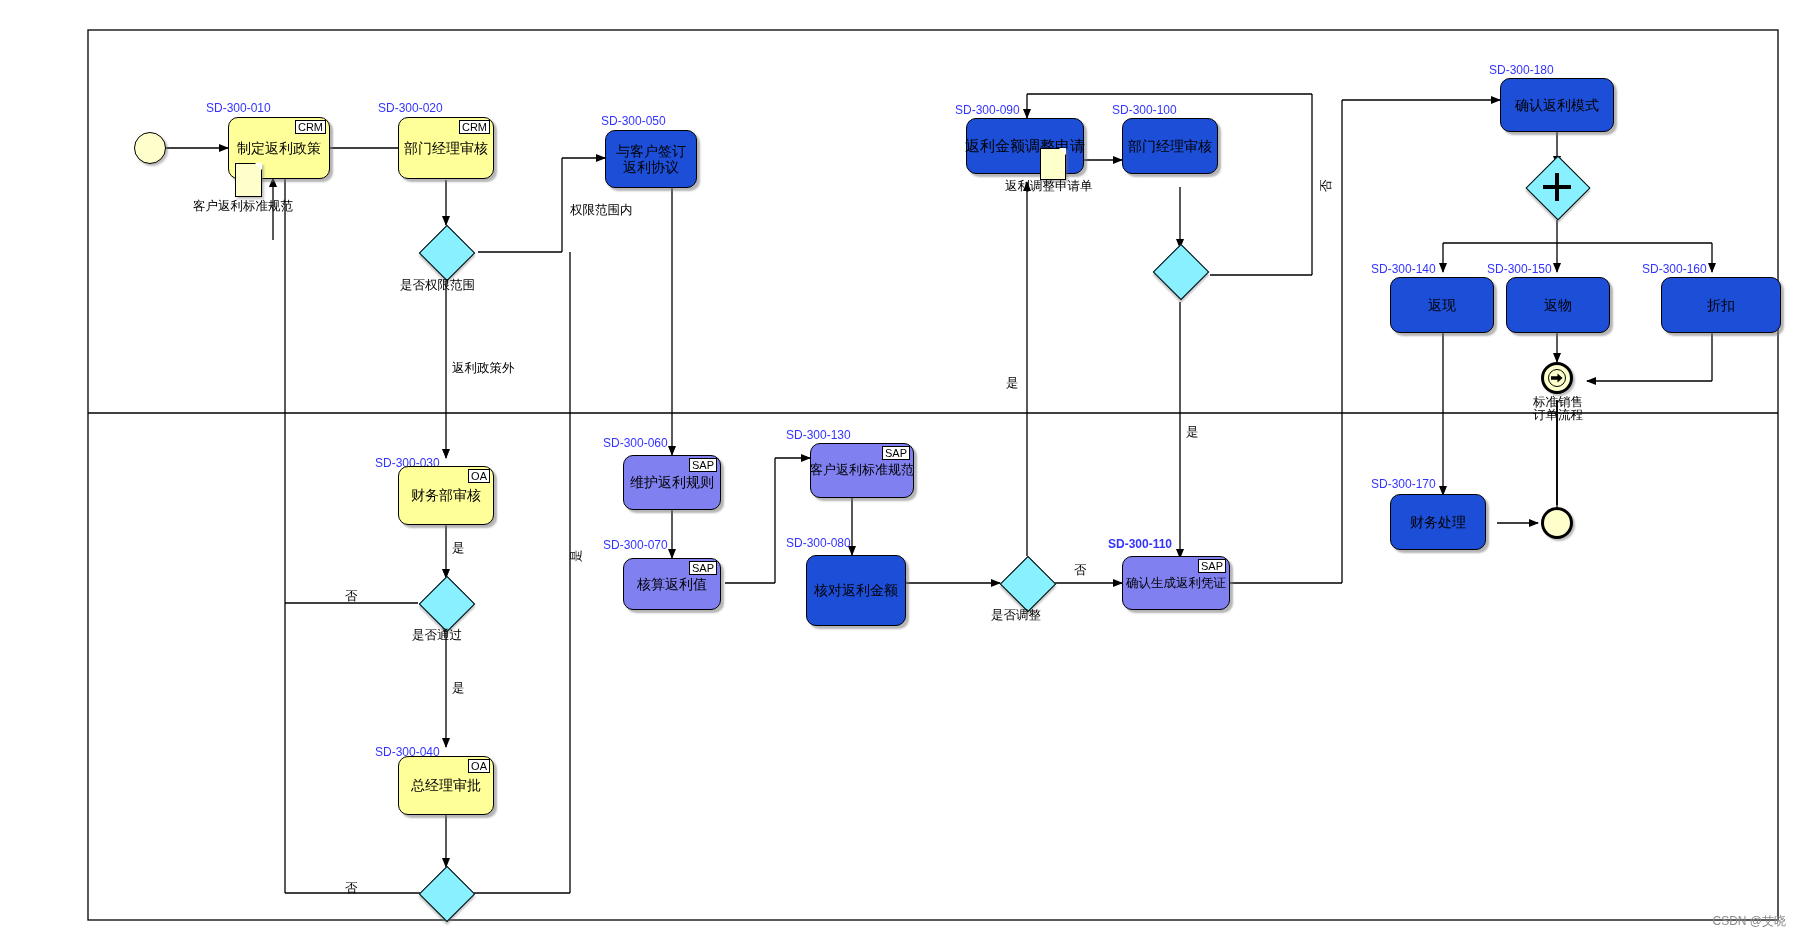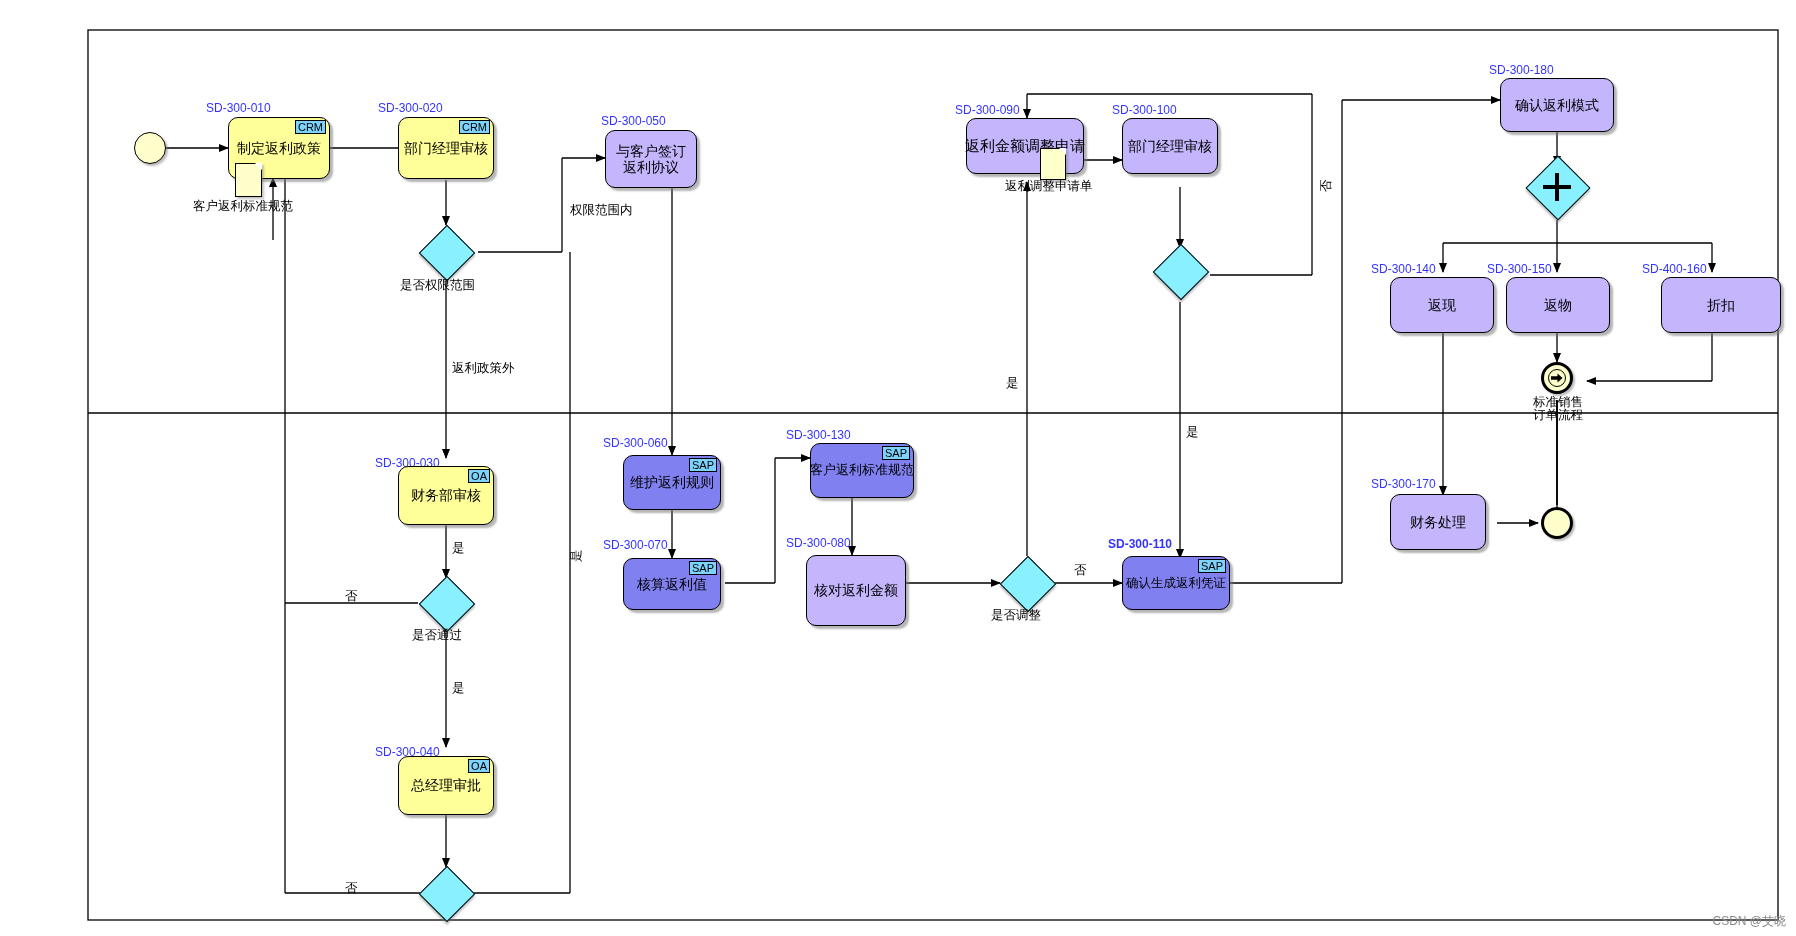--- a/index.html
+++ b/index.html
@@ -15,27 +15,27 @@
     border-radius:10px;
     display:flex;align-items:center;justify-content:center;
     text-align:center;
     font-size:14px;
     color:#000;
     line-height:1.15;
     box-shadow:3px 3px 2px rgba(120,120,120,.55);
   }
   .task.yellow{background:#ffff99;}
   .task.blue{background:#8080f0;}
-  .task.green{background:#c4b5fd;}
+  .task.green{background:#1d4ed8;}
   .task-label{padding:0 4px;white-space:nowrap;}
 
   
   .systag{
     position:absolute;top:2px;right:3px;
-    background:#7dd3fc;border:1px solid #000;
+    background:#ffffff;border:1px solid #000;
     font-size:11px;line-height:12px;
     padding:0 2px;
     font-family:"Liberation Sans",sans-serif;
     color:#000;
     letter-spacing:0px;
   }
 
   
   .code{
     position:absolute;
@@ -350,21 +350,21 @@
   <div class="code" style="left:1371px;top:262px;">SD-300-140</div>
   <div class="node task green" style="left:1390px;top:277px;width:104px;height:56px;">
     <span class="task-label">返现</span>
   </div>
 
   <div class="code" style="left:1487px;top:262px;">SD-300-150</div>
   <div class="node task green" style="left:1506px;top:277px;width:104px;height:56px;">
     <span class="task-label">返物</span>
   </div>
 
-  <div class="code" style="left:1642px;top:262px;">SD-400-160</div>
+  <div class="code" style="left:1642px;top:262px;">SD-300-160</div>
   <div class="node task green" style="left:1661px;top:277px;width:120px;height:56px;">
     <span class="task-label">折扣</span>
   </div>
 
   <div class="code" style="left:1371px;top:477px;">SD-300-170</div>
   <div class="node task green" style="left:1390px;top:494px;width:96px;height:56px;">
     <span class="task-label">财务处理</span>
   </div>
 
   <div class="watermark">CSDN @艾晓</div>

